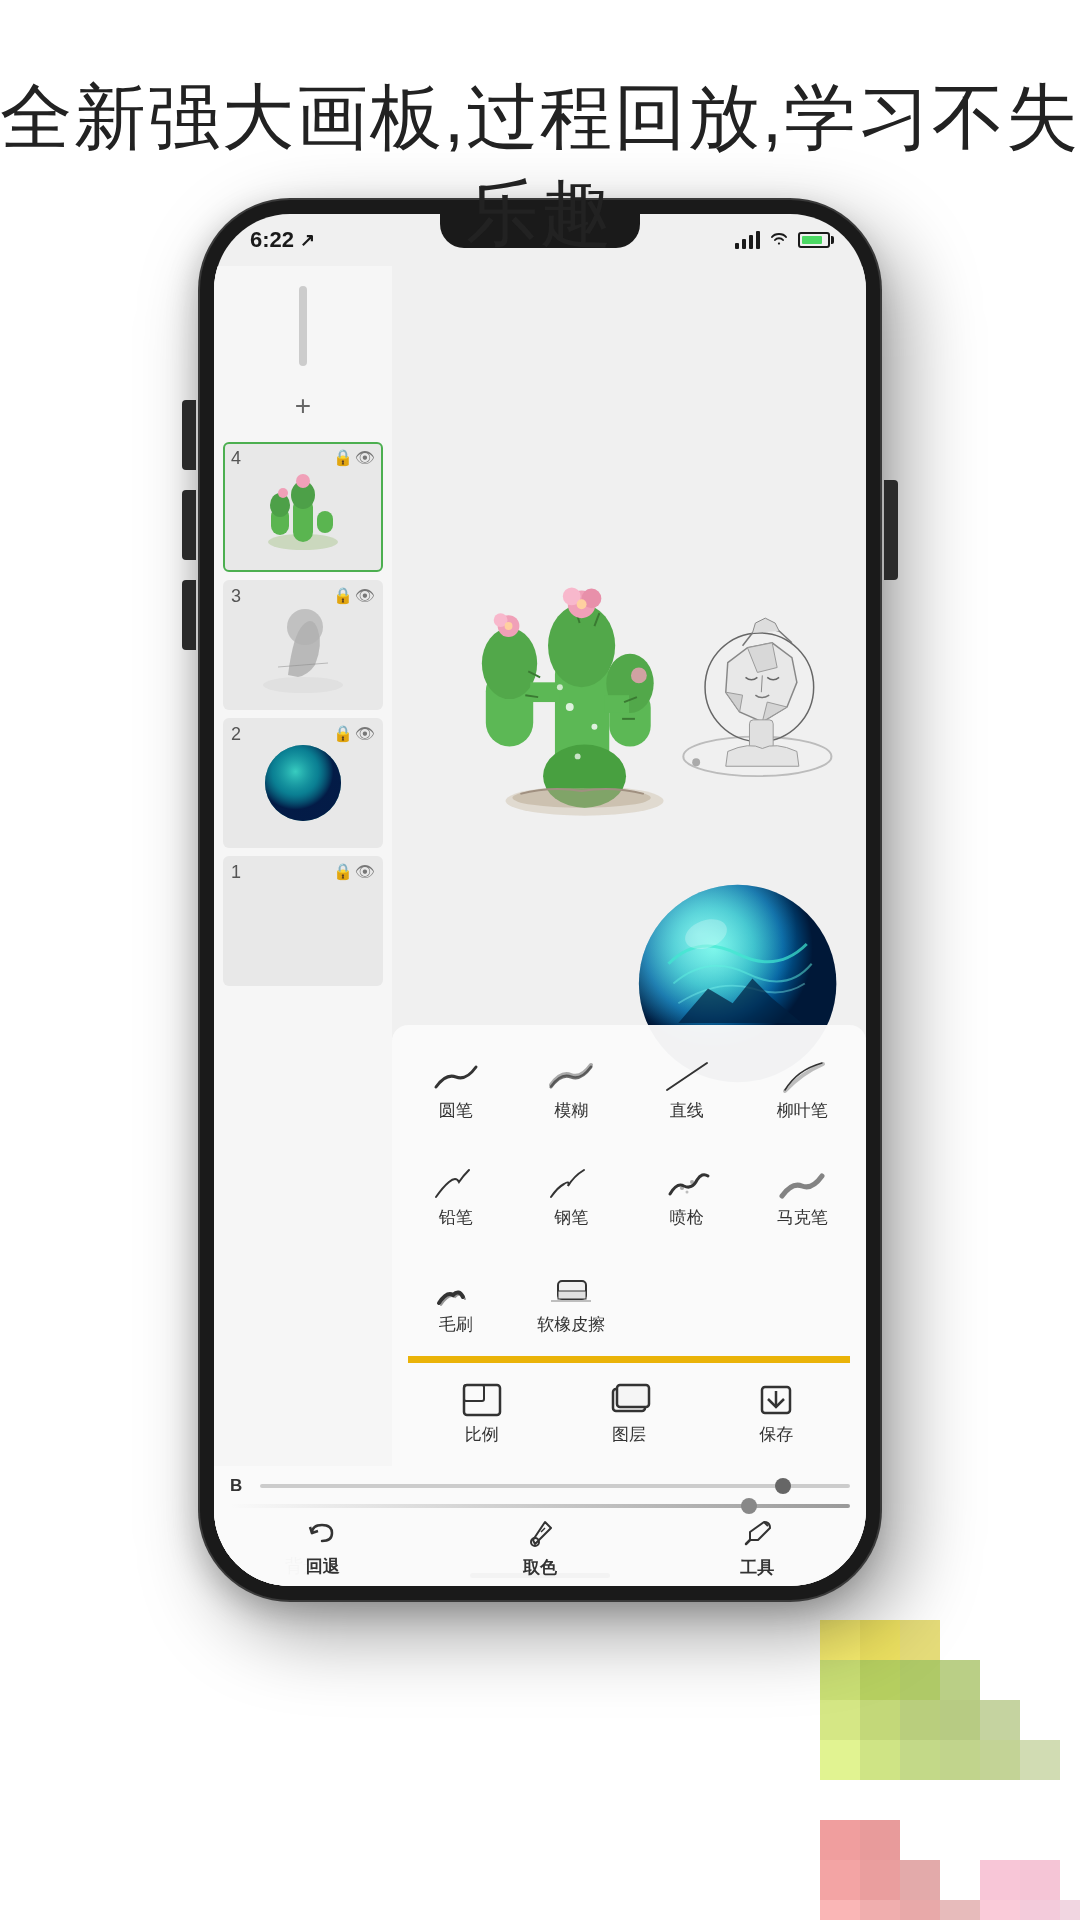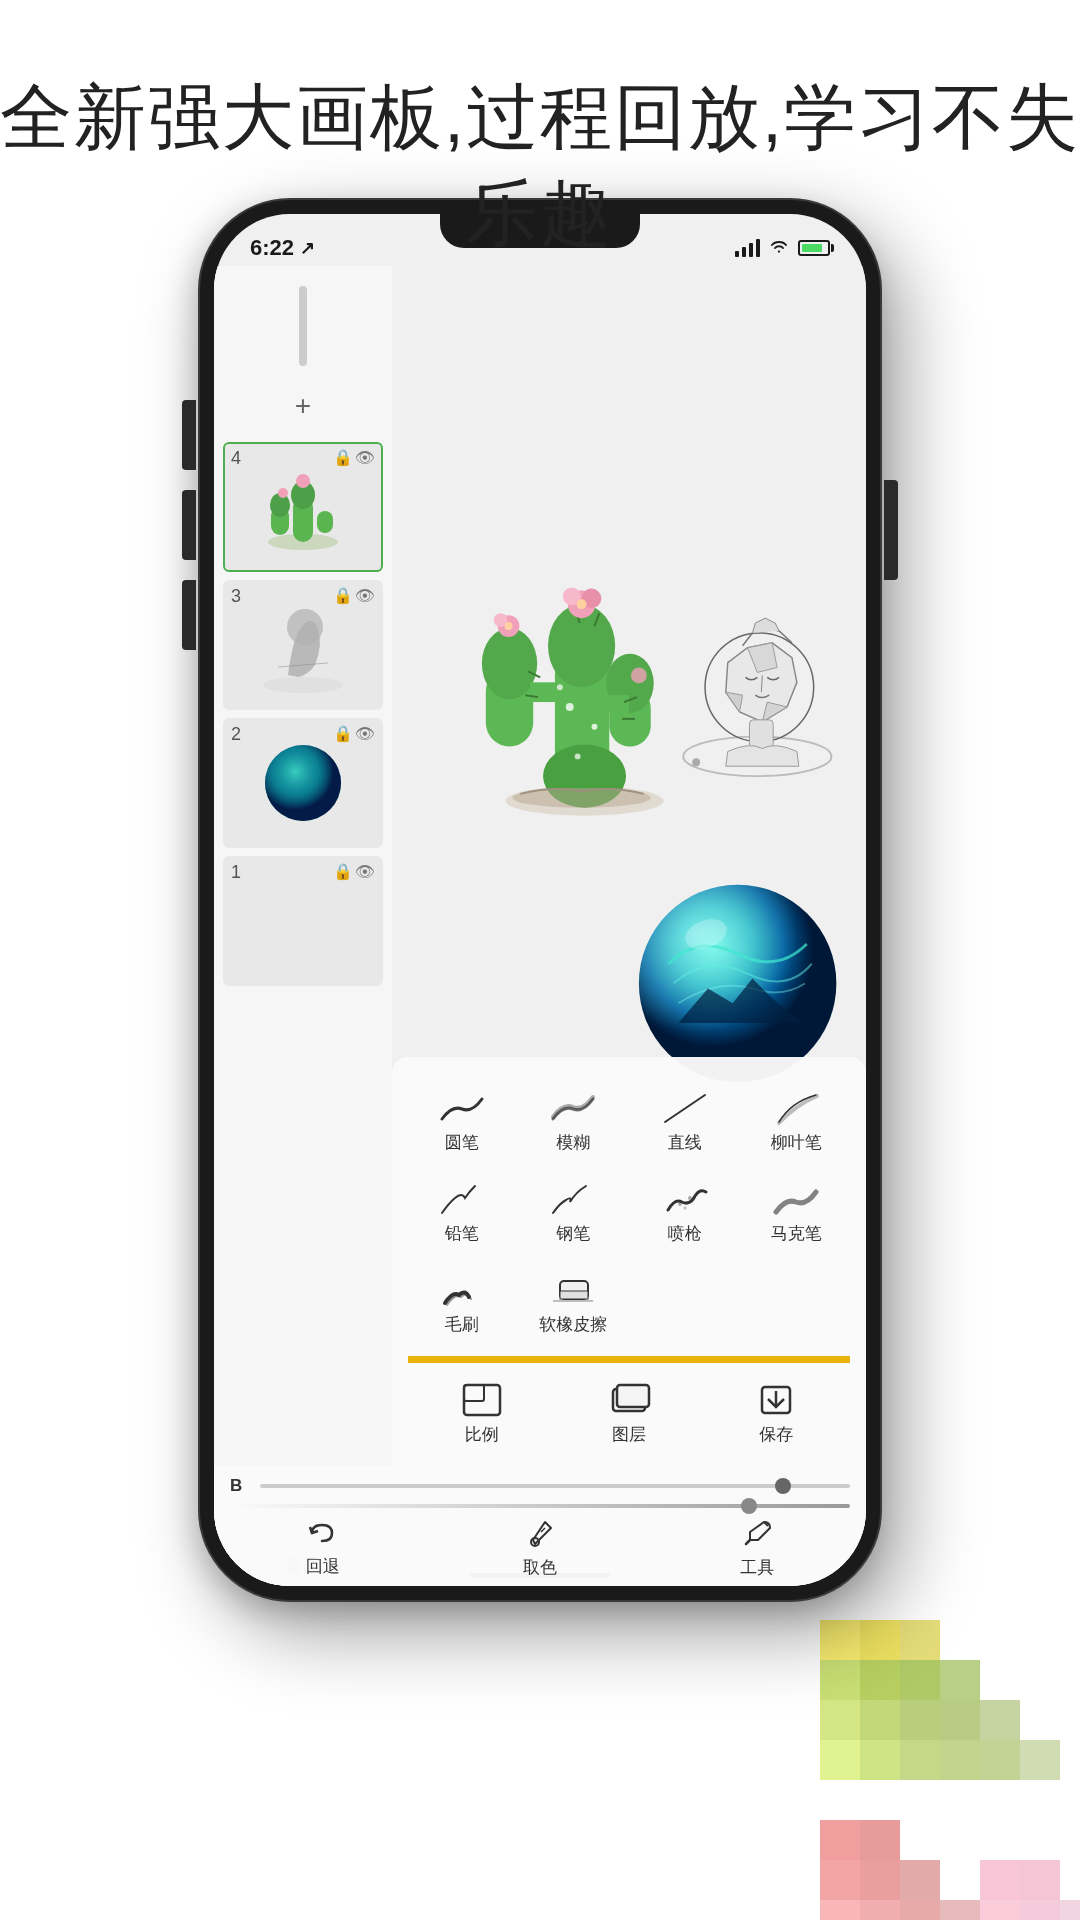--- a/index.html
+++ b/index.html
@@ -91,21 +91,21 @@
       width: 200px;
       height: 34px;
       background: #1a1a1a;
       border-radius: 0 0 24px 24px;
       z-index: 100;
     }
 
     
     .status-bar {
       position: absolute;
-      top: 8px;
+      top: 0;
       left: 0;
       right: 0;
       height: 52px;
       display: flex;
       align-items: center;
       justify-content: space-between;
       padding: 0 36px;
       z-index: 99;
       background: transparent;
     }
@@ -291,21 +291,21 @@
       right: 0;
       background: rgba(250,250,250,0.97);
       border-radius: 16px 16px 0 0;
       padding: 20px 16px 10px;
       z-index: 30;
     }
 
     .brush-grid {
       display: grid;
       grid-template-columns: repeat(4, 1fr);
-      gap: 4px;
+      gap: 20px;
       margin-bottom: 10px;
     }
 
     .brush-item {
       display: flex;
       flex-direction: column;
       align-items: center;
       padding: 10px 4px;
       cursor: pointer;
     }
@@ -441,20 +441,21 @@
     }
 
     .action-icon {
       font-size: 24px;
       color: #333;
     }
 
     .action-label {
       font-size: 17px;
       color: #333;
+      font-weight: bold;
     }
 
     .home-indicator {
       position: absolute;
       bottom: 8px;
       left: 50%;
       transform: translateX(-50%);
       width: 140px;
       height: 5px;
       background: #333;

